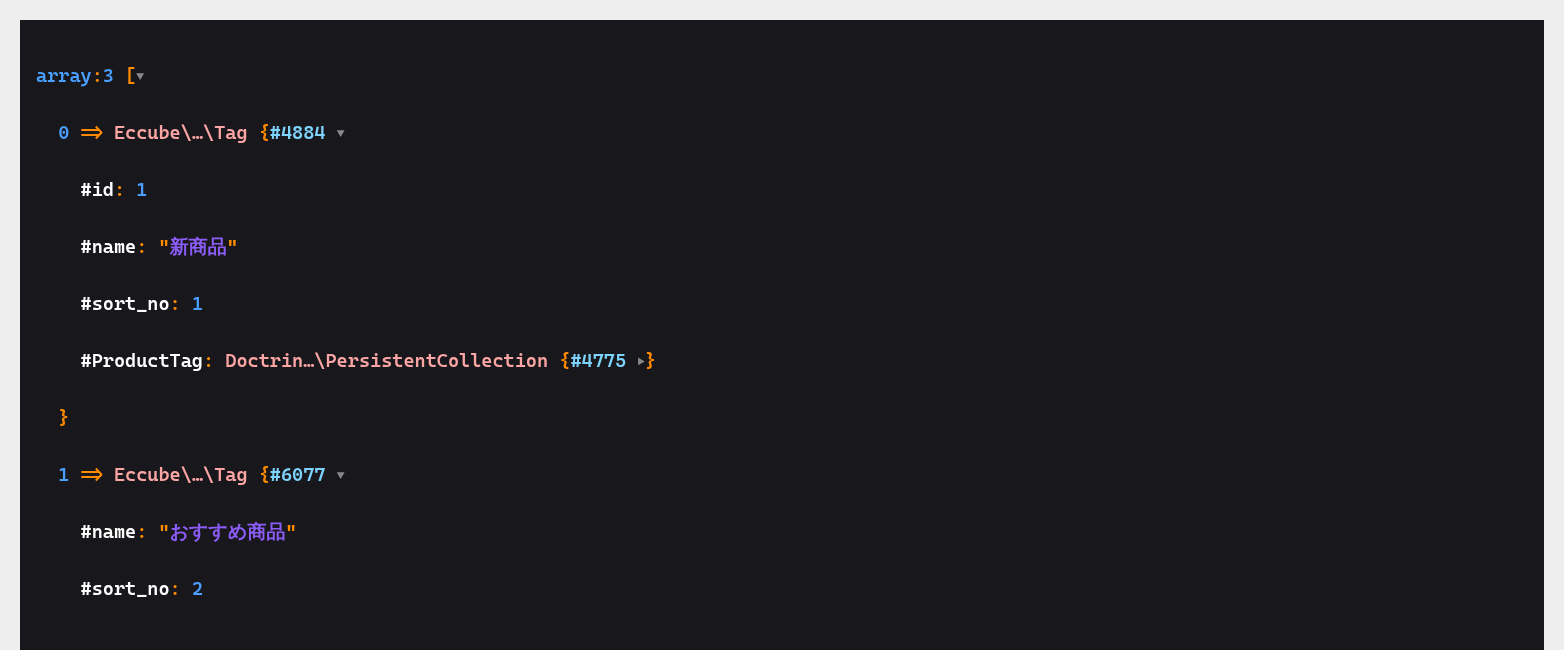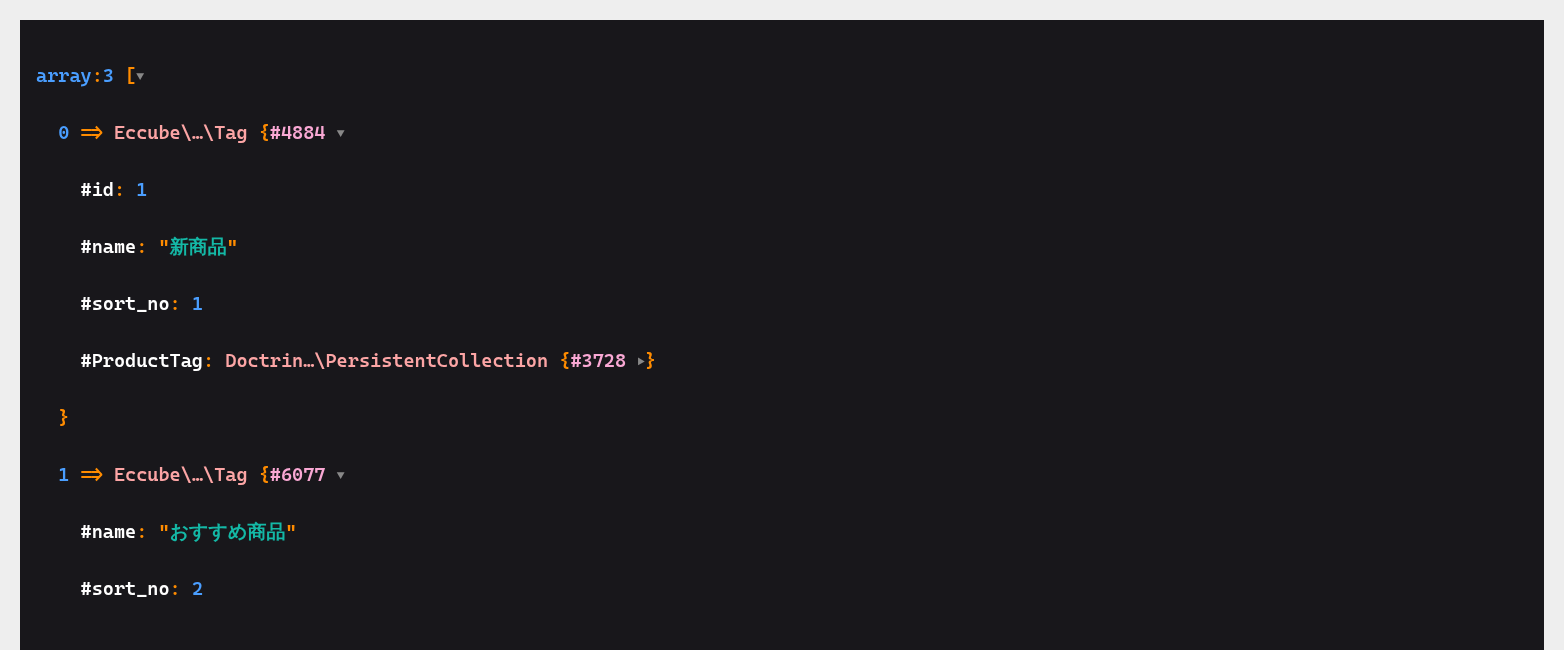--- a/index.html
+++ b/index.html
@@ -34,31 +34,31 @@
     .tok-arrow {
       color: #ff8c00;
     }
     .tok-class {
       color: #fca5a5;
     }
     .tok-brace {
       color: #ff8c00;
     }
     .tok-hash {
-      color: #f9a8d4;
+      color: #7dd3fc;
     }
     .tok-prop {
       color: #ffffff;
       margin-top: 10px;
     }
     .tok-colon {
       color: #ff8c00;
     }
     .tok-string {
-      color: #14b8a6;
+      color: #8b5cf6;
       margin-top: 14px;
     }
     .tok-quote {
       color: #ff8c00;
     }
     .tok-caret {
       color: #888888;
       font-size: 0.7em;
       vertical-align: middle;
       display: inline-block;
@@ -77,21 +77,21 @@
   </style>
 </head>
 <body>
 
 <div class="dump-container">
 <span class="line"><span class="tok-keyword">array</span><span class="tok-colon">:</span><span class="tok-number">3</span> <span class="tok-bracket">[</span><span class="tok-caret">▼</span></span>
 <span class="line indent-1"><span class="tok-number">0</span> <span class="tok-arrow">=&gt;</span> <span class="tok-class">Eccube\…\Tag</span> <span class="tok-brace">{</span><span class="tok-hash">#4884</span> <span class="tok-caret">▼</span></span>
 <span class="line indent-2"><span class="tok-prop">#id</span><span class="tok-colon">:</span> <span class="tok-number">1</span></span>
 <span class="line indent-2"><span class="tok-prop">#name</span><span class="tok-colon">:</span> <span class="tok-quote">"</span><span class="tok-string">新商品</span><span class="tok-quote">"</span></span>
 <span class="line indent-2"><span class="tok-prop">#sort_no</span><span class="tok-colon">:</span> <span class="tok-number">1</span></span>
-<span class="line indent-2"><span class="tok-prop">#ProductTag</span><span class="tok-colon">:</span> <span class="tok-class">Doctrin…\PersistentCollection</span> <span class="tok-brace">{</span><span class="tok-hash">#3728</span> <span class="tok-caret-right">▶</span><span class="tok-brace">}</span></span>
+<span class="line indent-2"><span class="tok-prop">#ProductTag</span><span class="tok-colon">:</span> <span class="tok-class">Doctrin…\PersistentCollection</span> <span class="tok-brace">{</span><span class="tok-hash">#4775</span> <span class="tok-caret-right">▶</span><span class="tok-brace">}</span></span>
 <span class="line indent-1"><span class="tok-brace">}</span></span>
 <span class="line indent-1"><span class="tok-number">1</span> <span class="tok-arrow">=&gt;</span> <span class="tok-class">Eccube\…\Tag</span> <span class="tok-brace">{</span><span class="tok-hash">#6077</span> <span class="tok-caret">▼</span></span>
 <span class="line indent-2"><span class="tok-prop">#name</span><span class="tok-colon">:</span> <span class="tok-quote">"</span><span class="tok-string">おすすめ商品</span><span class="tok-quote">"</span></span>
 <span class="line indent-2"><span class="tok-prop">#sort_no</span><span class="tok-colon">:</span> <span class="tok-number">2</span></span>
 
 
 
 
 
 

